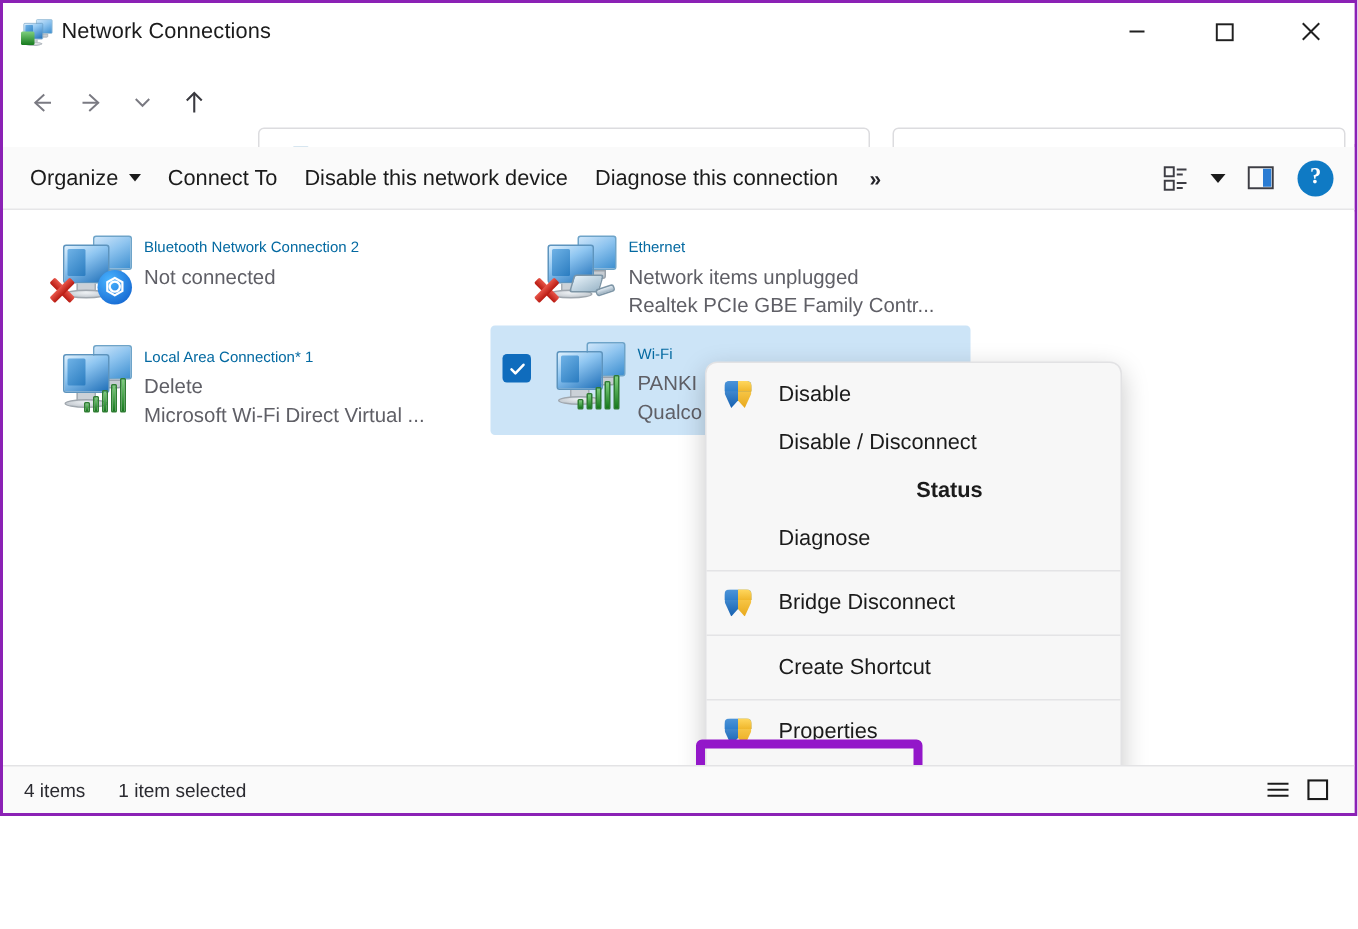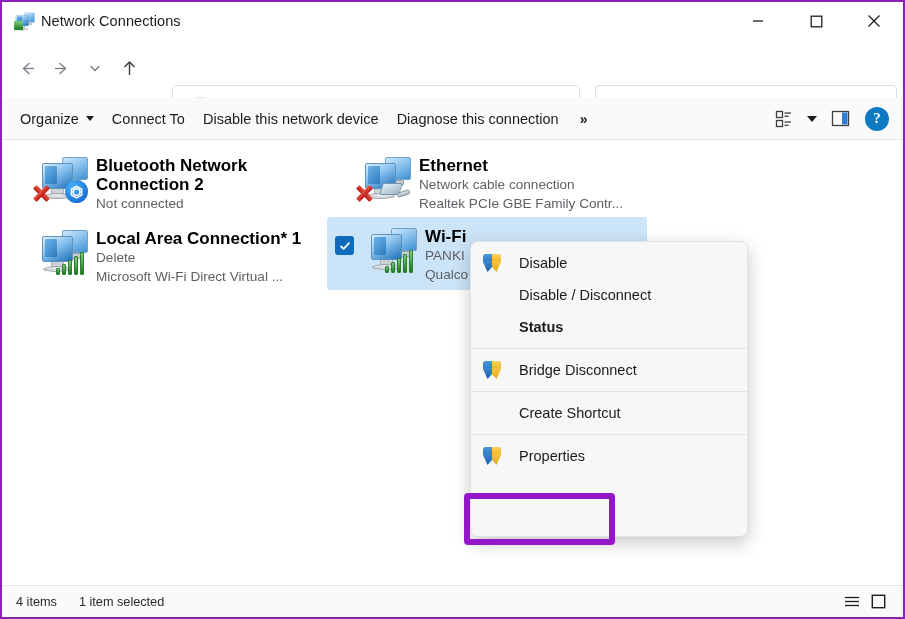--- a/index.html
+++ b/index.html
@@ -4,21 +4,21 @@
 <style>
   * { box-sizing: border-box; }
   html, body {
     margin: 0; padding: 0;
     width: 905px; height: 619px;
     font-family: "Liberation Sans", sans-serif;
     overflow: hidden;
   }
   #root {
     position: relative;
-    width: 905px; height: 619px;
+    width: 905px; height: 544px;
     background: #ffffff;
     border: 2px solid #8b21b5;
     overflow: hidden;
   }
 
   
   .titlebar {
     position: absolute; left: 0; top: 0; width: 901px; height: 38px;
     background: #ffffff;
     display: flex; align-items: center;
@@ -120,23 +120,22 @@
   .tile {
     position: absolute; display: flex; align-items: flex-start;
     padding: 6px 8px 6px 6px; border-radius: 3px;
   }
   .tile.selected { background: #cce4f7; }
   .tile-iconwrap {
     position: relative; width: 60px; height: 52px; flex: none; margin-right: 6px;
   }
   .tile-text { padding-top: 4px; }
   .tile-name {
-    font-size: 17px; color: #000000; line-height: 19px;
+    font-size: 10px; color: #0369a1; line-height: 19px;
     max-width: 210px;
-    font-weight: bold;
   }
   .tile-sub {
     font-size: 13.6px; color: #5f5f66; line-height: 19px;
     white-space: nowrap; overflow: hidden;
   }
   .tile-check {
     position: absolute; left: 8px; top: 19px;
     width: 19px; height: 19px; border-radius: 3px;
     background: #0f6cbd; display: flex; align-items: center;
     justify-content: center;
@@ -218,21 +217,21 @@
   .ctxmenu {
     position: absolute; left: 468px; top: 239px; width: 278px; height: 296px;
     background: #f7f7f7; border: 1px solid #e2e2e4; border-radius: 8px;
     box-shadow: 0 6px 18px rgba(0,0,0,.22);
     padding: 5px 0;
   }
   .mi {
     height: 32px; display: flex; align-items: center; padding-left: 12px;
     font-size: 14.5px; color: #1b1b1b;
   }
-  .mi.bold { font-weight: bold; }
+  .mi.bold { font-weight: bold; justify-content: center; }
   .mi.disabled { color: #a6a6ac; }
   .mi .shield { width: 18px; height: 18px; flex: none; margin-right: 18px; position: relative;}
   .mi .shield.empty { background: none; }
   .mi-sep { height: 1px; background: #e4e4e6; margin: 5px 0; }
   
   .shield .s-l, .shield .s-r { position: absolute; top: 0; width: 9px; height: 18px; }
   .shield .s-l {
     left: 0; background: linear-gradient(#5aa0e0,#1560b0);
     border-radius: 4px 0 0 0; clip-path: polygon(0 0,100% 0,100% 72%,50% 100%,0 45%);
   }
@@ -474,21 +473,21 @@
             <i></i>
             <i></i>
           </div>
         <div class="plug">
           <div class="p-body"></div>
             <div class="p-cord"></div>
         </div>
       </div>
       <div class="tile-text">
         <div class="tile-name">Ethernet</div>
-        <div class="tile-sub">Network cable connection</div>
+        <div class="tile-sub">Network items unplugged</div>
         <div class="tile-sub">Realtek PCIe GBE Family Contr...</div>
       </div>
     </div>
 
     <div class="tile selected" style="left:325px; top:76px; width:320px;">
       <div class="tile-check">
         <svg width="12" height="12" viewBox="0 0 12 12">
             <path d="M2 6.3 L4.6 8.9 L10 3.2" fill="none" stroke="#fff" stroke-width="1.7" stroke-linecap="round" stroke-linejoin="round"></path>
           </svg>
       </div>
@@ -528,20 +527,24 @@
       <span>Disable</span>
     </div>
     <div class="mi">
       <span class="shield empty"></span>
       <span>Disable / Disconnect</span>
     </div>
     <div class="mi bold">
       <span class="shield empty"></span>
       <span>Status</span>
     </div>
+    <div class="mi">
+      <span class="shield empty"></span>
+      <span>Diagnose</span>
+    </div>
 
     <div class="mi-sep"></div>
 
     <div class="mi">
       <span class="shield">
           <i class="s-l"></i>
           <i class="s-r"></i>
           <i class="s-top"></i>
           <i class="s-topr"></i>
         </span>

